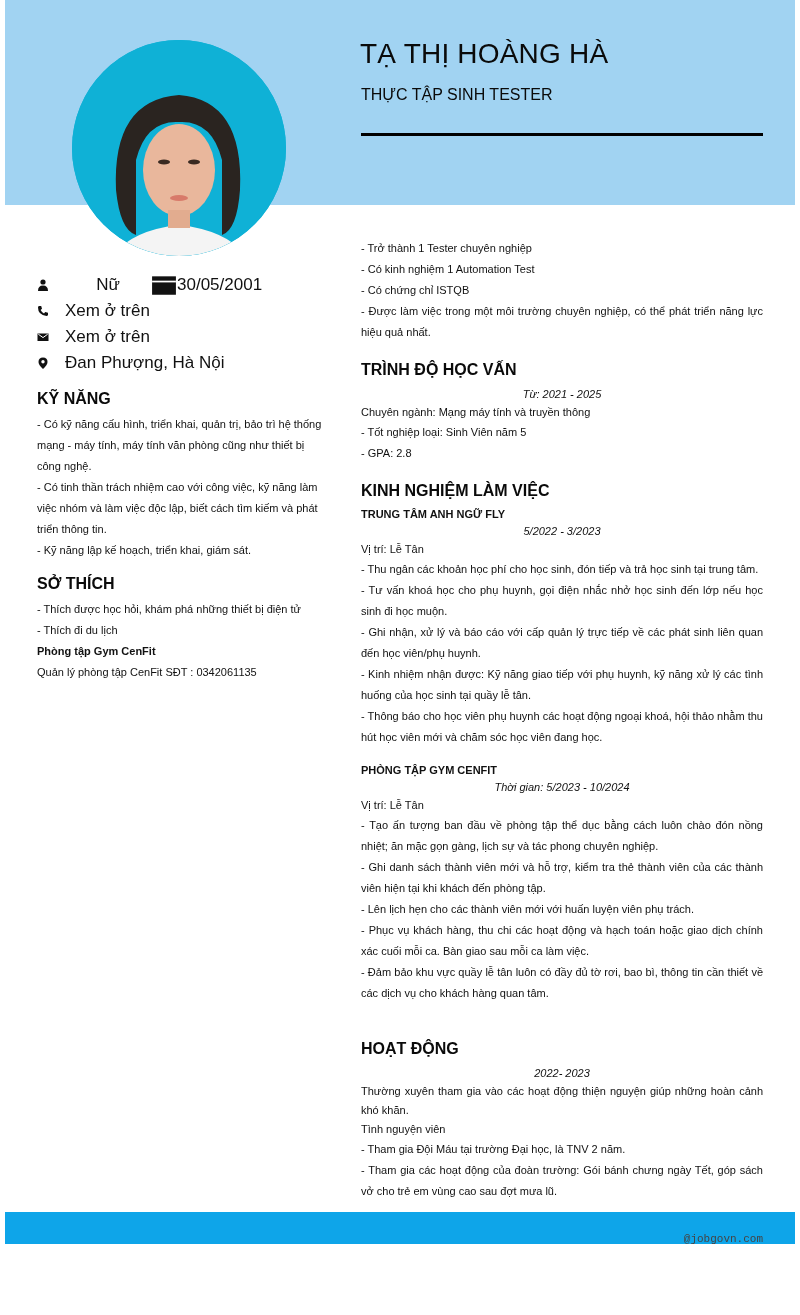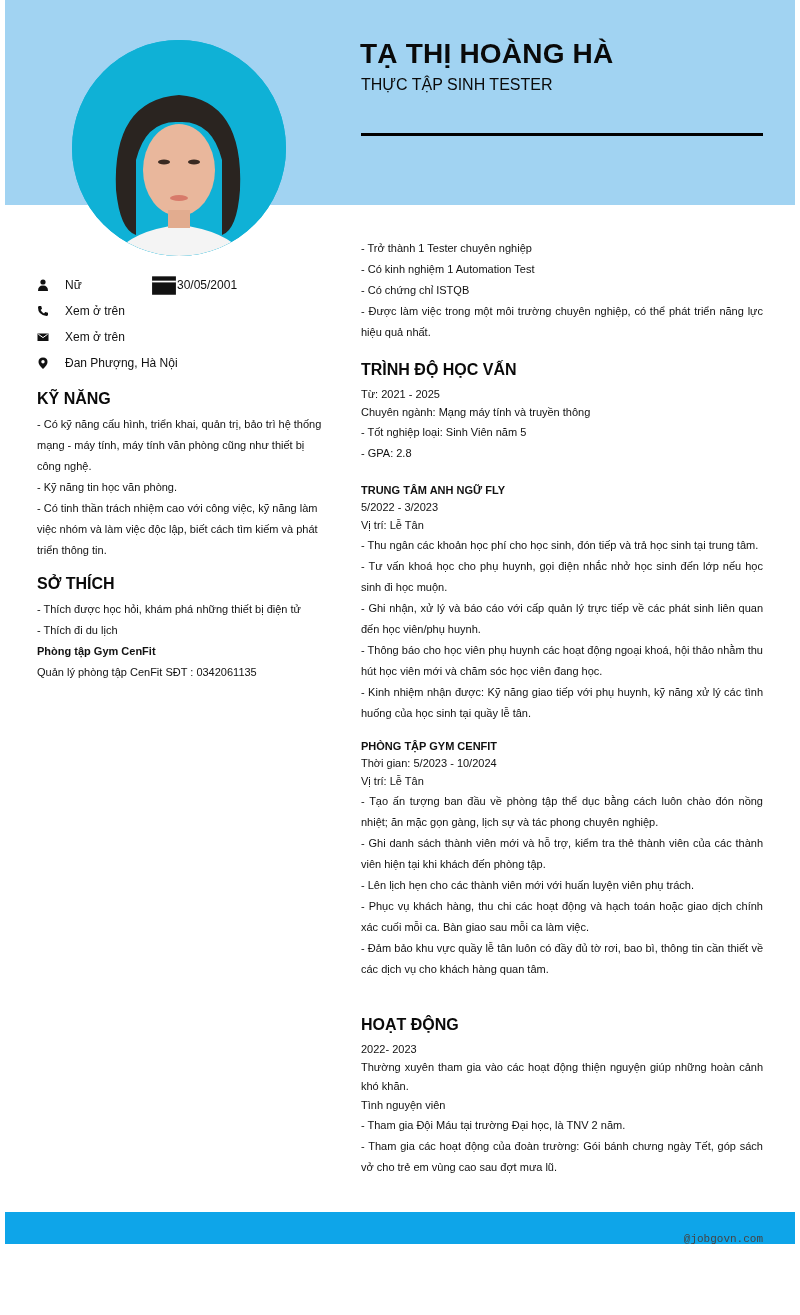--- a/index.html
+++ b/index.html
@@ -6,40 +6,40 @@
   html, body { width: 800px; height: 1315px; background: #ffffff; overflow: hidden; }
   body { position: relative; font-family: "Liberation Sans", "DejaVu Sans", sans-serif; color: #111; }
 
   .header-band { position: absolute; left: 5px; top: 0; width: 790px; height: 205px; background: #a1d3f2; }
   .footer-band { position: absolute; left: 5px; top: 1212px; width: 790px; height: 32px; background: #0ea5e9; }
   .footer-text { position: absolute; right: 32px; top: 21px; font-family: "Liberation Mono", "DejaVu Sans Mono", monospace; font-size: 11px; color: #444; }
 
   .photo { position: absolute; left: 72px; top: 40px; width: 214px; height: 216px; border-radius: 50%; overflow: hidden; background: #0fb1d6; }
   .photo svg { width: 100%; height: 100%; display: block; }
 
-  .name { position: absolute; left: 360px; top: 38px; font-size: 28px; font-weight: bold; letter-spacing: 0.2px; color: #0a0a0a; }
-  .job-title { position: absolute; left: 361px; top: 76px; font-size: 16px; color: #0a0a0a; }
+  .name { position: absolute; left: 360px; top: 38px; font-size: 28px; font-weight: normal; letter-spacing: 0.2px; color: #0a0a0a; }
+  .job-title { position: absolute; left: 361px; top: 86px; font-size: 16px; color: #0a0a0a; }
   .header-rule { position: absolute; left: 361px; top: 133px; width: 402px; height: 3px; background: #000; }
 
   .left-col { position: absolute; left: 37px; top: 272px; width: 285px; }
   .right-col { position: absolute; left: 361px; top: 238px; width: 402px; }
 
-  .info-row { display: flex; align-items: center; height: 26px; font-size: 12px; }
+  .info-row { display: flex; align-items: center; height: 26px; font-size: 17px; text-align: center; }
   .info-icon { width: 28px; display: flex; align-items: center; }
   .info-icon svg { width: 12px; height: 12px; display: block; }
   .info-text { color: #111; }
   .info-gender { width: 86px; }
   .info-dob-icon { width: 26px; display: flex; align-items: center; }
 
   .section-title { font-size: 16px; font-weight: bold; color: #0a0a0a; margin-bottom: 6px; }
   .left-col .section-title { margin-top: 14px; }
   .para { font-size: 11px; line-height: 21px; color: #111; }
   .justify { text-align: justify; }
   .org { font-size: 11px; font-weight: bold; line-height: 16px; margin-top: 2px; }
-  .period { font-size: 11px; line-height: 18px; }
+  .period { font-size: 11px; font-style: italic; line-height: 18px; text-align: center; }
   .line18 { font-size: 11px; line-height: 19px; }
 
   .right-col .section { margin-bottom: 18px; }
 </style>
 </head>
 <body>
 
 <div class="header-band"></div>
 
 <div class="photo">
@@ -99,22 +99,22 @@
           <path d="M6 0.5 Q10.5 0.5 10.5 5 Q10.5 8 6 12 Q1.5 8 1.5 5 Q1.5 0.5 6 0.5 Z" fill="#111"></path>
           <circle cx="6" cy="4.8" r="1.7" fill="#fff"></circle>
         </svg>
     </span>
     <span class="info-text">Đan Phượng, Hà Nội</span>
   </div>
 
   <div>
     <div class="section-title">KỸ NĂNG</div>
     <div class="para">- Có kỹ năng cấu hình, triển khai, quản trị, bảo trì hệ thống mạng - máy tính, máy tính văn phòng cũng như thiết bị công nghệ.</div>
-    <div class="para">- Kỹ năng tin học văn phòng.</div>
     <div class="para">- Có tinh thần trách nhiệm cao với công việc, kỹ năng làm việc nhóm và làm việc độc lập, biết cách tìm kiếm và phát triển thông tin.</div>
+    <div class="para">- Kỹ năng lập kế hoạch, triển khai, giám sát.</div>
   </div>
 
 
   <div>
     <div class="section-title">SỞ THÍCH</div>
     <div class="para">- Thích được học hỏi, khám phá những thiết bị điện tử</div>
     <div class="para">- Thích đi du lịch</div>
   </div>
 
   <div>
@@ -133,30 +133,31 @@
 
   <div class="section">
     <div class="section-title">TRÌNH ĐỘ HỌC VẤN</div>
     <div class="period">Từ: 2021 - 2025</div>
     <div class="line18">Chuyên ngành: Mạng máy tính và truyền thông</div>
     <div class="para">- Tốt nghiệp loại: Sinh Viên năm 5</div>
     <div class="para">- GPA: 2.8</div>
   </div>
 
   <div class="section">
+    <div class="section-title">KINH NGHIỆM LÀM VIỆC</div>
 
     <div style="margin-bottom:14px;">
       <div class="org">TRUNG TÂM ANH NGỮ FLY</div>
       <div class="period">5/2022 - 3/2023</div>
       <div class="line18">Vị trí: Lễ Tân</div>
       <div class="para justify">- Thu ngân các khoản học phí cho học sinh, đón tiếp và trả học sinh tại trung tâm.</div>
       <div class="para justify">- Tư vấn khoá học cho phụ huynh, gọi điện nhắc nhở học sinh đến lớp nếu học sinh đi học muộn.</div>
       <div class="para justify">- Ghi nhận, xử lý và báo cáo với cấp quản lý trực tiếp về các phát sinh liên quan đến học viên/phụ huynh.</div>
+      <div class="para justify">- Kinh nhiệm nhận được: Kỹ năng giao tiếp với phụ huynh, kỹ năng xử lý các tình huống của học sinh tại quầy lễ tân.</div>
       <div class="para justify">- Thông báo cho học viên phụ huynh các hoạt động ngoại khoá, hội thảo nhằm thu hút học viên mới và chăm sóc học viên đang học.</div>
-      <div class="para justify">- Kinh nhiệm nhận được: Kỹ năng giao tiếp với phụ huynh, kỹ năng xử lý các tình huống của học sinh tại quầy lễ tân.</div>
     </div>
 
     <div>
       <div class="org">PHÒNG TẬP GYM CENFIT</div>
       <div class="period">Thời gian: 5/2023 - 10/2024</div>
       <div class="line18">Vị trí: Lễ Tân</div>
       <div class="para justify">- Tạo ấn tượng ban đầu về phòng tập thể dục bằng cách luôn chào đón nồng nhiệt; ăn mặc gọn gàng, lịch sự và tác phong chuyên nghiệp.</div>
       <div class="para justify">- Ghi danh sách thành viên mới và hỗ trợ, kiểm tra thẻ thành viên của các thành viên hiện tại khi khách đến phòng tập.</div>
       <div class="para justify">- Lên lịch hẹn cho các thành viên mới với huấn luyện viên phụ trách.</div>
       <div class="para justify">- Phục vụ khách hàng, thu chi các hoạt động và hạch toán hoặc giao dịch chính xác cuối mỗi ca. Bàn giao sau mỗi ca làm việc.</div>

